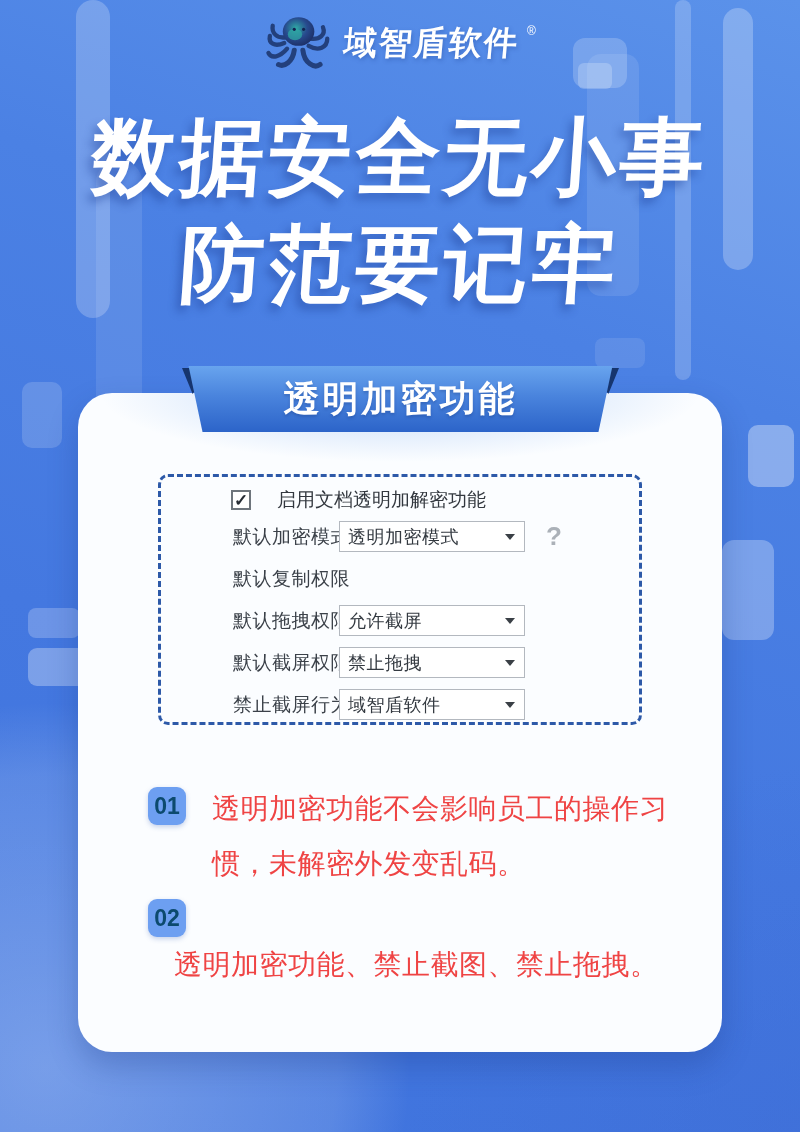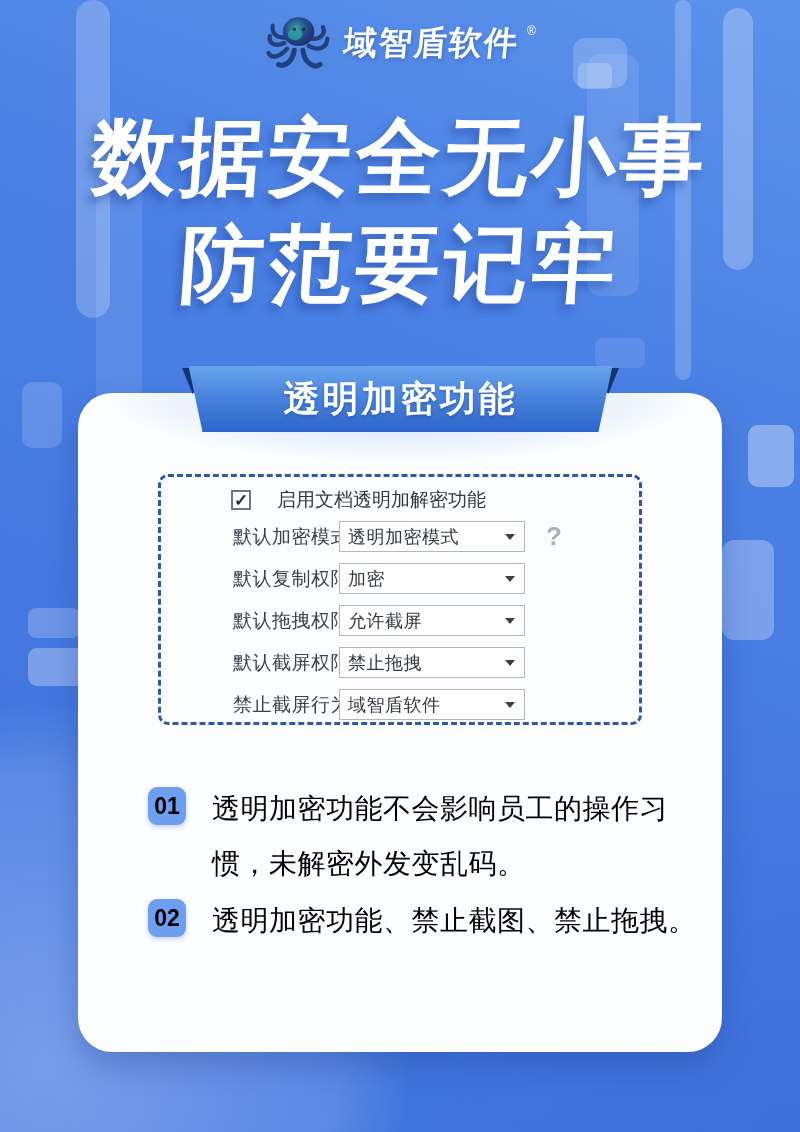--- a/index.html
+++ b/index.html
@@ -95,28 +95,28 @@
     width:0; height:0; border-left:5px solid transparent; border-right:5px solid transparent;
     border-top:6px solid #3a4046;
   }
   .help {
     position:absolute; left:378px; top:0; width:30px; height:31px;
     display:flex; align-items:center; justify-content:center;
     font-size:26px; font-weight:700; color:#abb1b8; cursor:default;
   }
   
   .point { position:absolute; left:70px; display:flex; align-items:flex-start; }
-  .point-1 { top:388px; } .point-2 { top:500px; }
+  .point-1 { top:388px; } .point-2 { top:500px;flex-direction:column; }
   .badge {
     flex:none; width:38px; height:38px; border-radius:9px; background:#6d9ff1;
-    color:#000000; font-size:23px; font-weight:600;
+    color:#0c4a6e; font-size:23px; font-weight:600;
     display:flex; align-items:center; justify-content:center;
     box-shadow:0 2px 5px rgba(40,80,170,.25); margin-top:6px;
   }
-  .point-text { margin-left:26px; font-size:28px; line-height:55px; color:#000000; letter-spacing:0.5px; }
+  .point-text { margin-left:26px; font-size:28px; line-height:55px; color:#ef4444; letter-spacing:0.5px; }
   .point-1 .point-text { width:472px; }
   .point-2 .point-text { width:560px; }
 </style>
 </head>
 <body>
 
 <div class="poster">
 
   <div class="deco d1"></div>
   <div class="deco d2"></div>
@@ -181,24 +181,20 @@
         <span class="form-label">默认加密模式</span>
         <span class="select">
           <span class="select-value">透明加密模式</span>
           <span class="caret"></span>
         </span>
         <span class="help">?</span>
       </div>
 
       <div class="form-row row-2">
         <span class="form-label">默认复制权限</span>
-        <span class="select">
-          <span class="select-value">加密</span>
-          <span class="caret"></span>
-        </span>
       </div>
 
       <div class="form-row row-3">
         <span class="form-label">默认拖拽权限</span>
         <span class="select">
           <span class="select-value">允许截屏</span>
           <span class="caret"></span>
         </span>
       </div>
 

